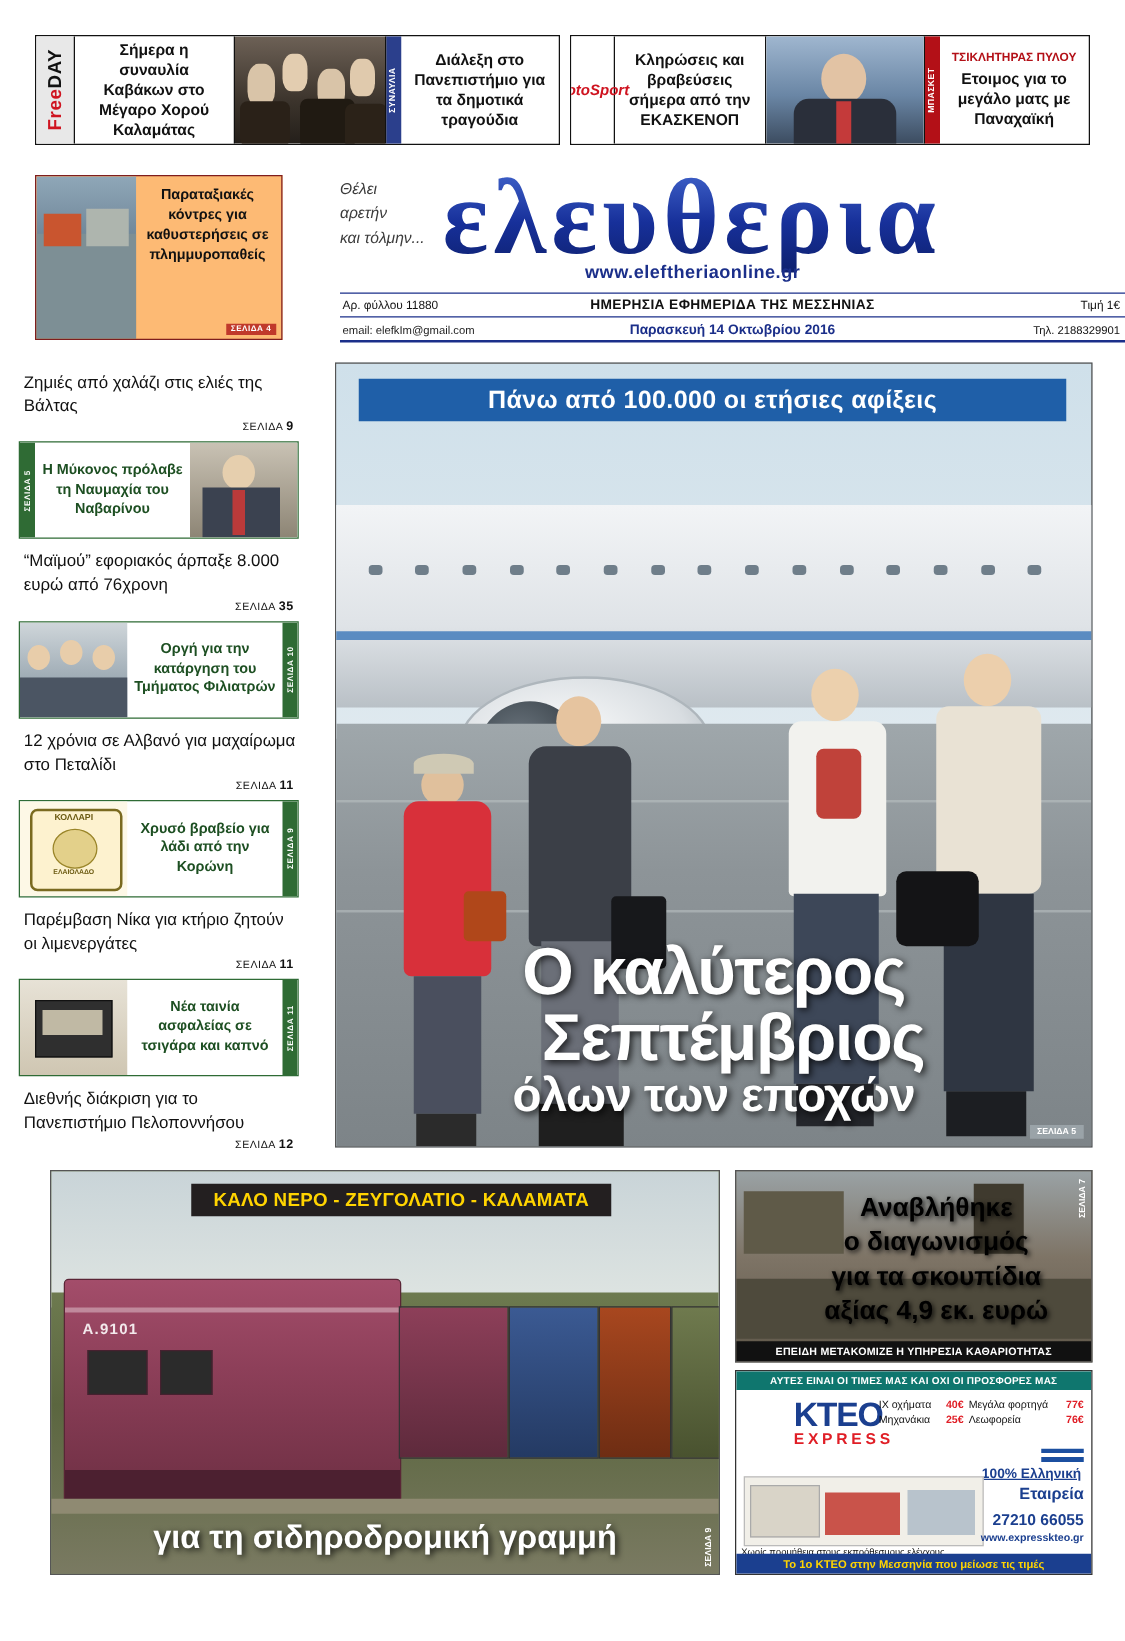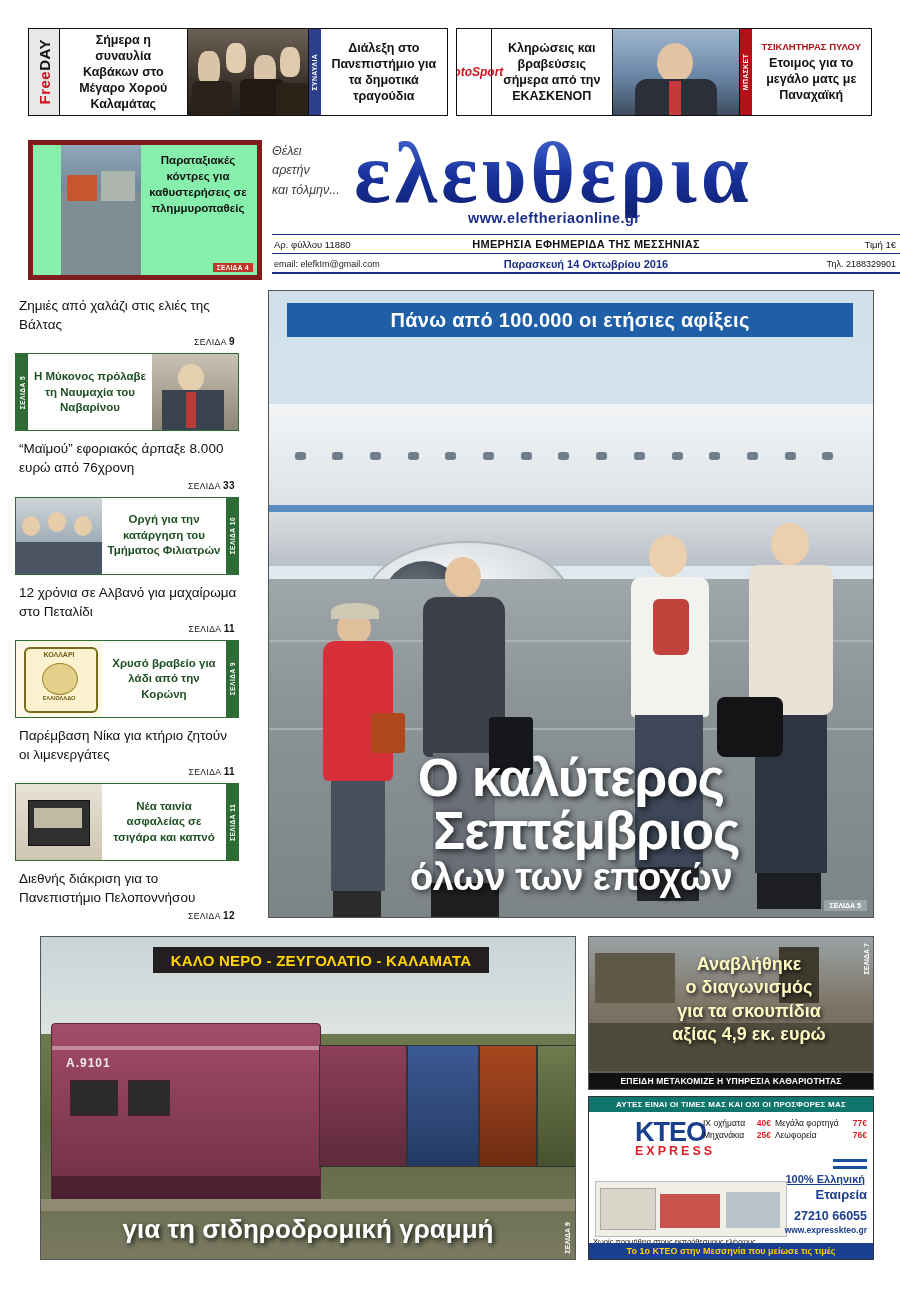--- a/index.html
+++ b/index.html
@@ -25,21 +25,21 @@
   .vstrip.red{background:#b31017;}
 
   
   .orch{position:absolute;inset:0;background:linear-gradient(180deg,#6d6156 0%,#3c342c 60%,#241f1a 100%);}
   .orch .p{position:absolute;border-radius:40% 40% 35% 35%;}
   
   .manp{position:absolute;inset:0;background:linear-gradient(180deg,#9fb6cf 0%,#6a86a5 55%,#3c4c60 100%);}
 
   
   .masthead{position:absolute;left:28px;top:132px;width:844px;height:152px;}
-  .mh-left{position:absolute;left:0;top:8px;width:196px;height:130px;border:5px solid #7f1d1d;background:#86efac;display:flex;overflow:hidden;padding-left:28px;}
+  .mh-left{position:absolute;left:0;top:8px;width:196px;height:130px;border:1px solid #7f1d1d;background:#fdba74;display:flex;overflow:hidden;}
   .mh-left .ph{width:80px;position:relative;overflow:hidden;}
   .flood{position:absolute;inset:0;background:linear-gradient(180deg,#8fa7b8 0%,#6d8496 40%,#46535c 100%);}
   .mh-left .tx{flex:1;padding:8px 6px 4px 4px;text-align:center;}
   .mh-left .tx b{font-size:11.5px;line-height:1.38;display:block;}
   .selida-tag{position:absolute;right:4px;bottom:3px;background:#c0392b;color:#fff;font-size:6.5px;font-weight:bold;padding:1px 4px;letter-spacing:0.4px;}
   .thelei{position:absolute;left:244px;top:10px;font-style:italic;font-size:12.5px;color:#3b3b3b;line-height:1.55;}
   .logo{position:absolute;left:326px;top:0px;width:546px;height:84px;}
   .logo svg{display:block;}
   .site{position:absolute;left:440px;top:78px;font-size:14.5px;font-weight:bold;color:#1b2f8a;letter-spacing:0.4px;}
   .mh-bar{position:absolute;left:244px;top:102px;width:628px;height:18px;border-top:1px solid #1b2f8a;border-bottom:1px solid #1b2f8a;display:flex;align-items:center;}
@@ -101,21 +101,21 @@
   .tr-band span{color:#ffd400;font-size:15px;font-weight:bold;letter-spacing:0.2px;}
   .tr-title{position:absolute;left:0;bottom:14px;width:100%;text-align:center;}
   .tr-title .a{font-size:26px;font-weight:bold;color:#fff;line-height:1.15;text-shadow:2px 2px 5px rgba(0,0,0,.8);}
   .tr-title .b{font-size:26px;font-weight:bold;color:#fff;line-height:1.15;text-shadow:2px 2px 5px rgba(0,0,0,.8);}
   .tr-selida{position:absolute;right:4px;bottom:6px;color:#fff;font-size:7px;font-weight:bold;writing-mode:vertical-rl;transform:rotate(180deg);}
 
   
   .garb{position:absolute;left:588px;top:936px;width:284px;height:152px;border:1px solid #555;overflow:hidden;background:#6f6a5c;}
   .garb-bg{position:absolute;inset:0;background:linear-gradient(180deg,#9aa2a5 0%,#7e7466 45%,#5e5749 100%);}
   .garb-tx{position:absolute;left:0;top:16px;width:100%;text-align:center;}
-  .garb-tx div{font-size:18px;font-weight:bold;color:#fef9c3;line-height:1.3;text-shadow:1.5px 1.5px 4px rgba(0,0,0,.85);padding-left:36px;}
+  .garb-tx div{font-size:21px;font-weight:bold;color:#000000;line-height:1.3;text-shadow:1.5px 1.5px 4px rgba(0,0,0,.85);padding-left:36px;}
   .garb-sub{position:absolute;left:0;bottom:0;width:100%;background:#111;color:#fff;font-size:8.5px;font-weight:bold;text-align:center;padding:3px 0;letter-spacing:0.2px;}
   .garb-selida{position:absolute;right:3px;top:6px;color:#fff;font-size:7px;font-weight:bold;writing-mode:vertical-rl;transform:rotate(180deg);}
 
   .kteo{position:absolute;left:588px;top:1096px;width:284px;height:162px;border:1px solid #333;background:#ffffff;overflow:hidden;}
   .kteo-top{position:absolute;left:0;top:0;width:100%;height:15px;background:#0f766e;color:#fff;font-size:8px;font-weight:bold;text-align:center;line-height:15px;letter-spacing:0.2px;}
   .kteo-logo{position:absolute;left:46px;top:20px;font-size:27px;font-weight:bold;color:#1b3f8f;letter-spacing:-1px;}
   .kteo-logo small{display:block;font-size:12.5px;color:#e01e26;letter-spacing:3px;margin-top:-4px;}
   .kteo-price{position:absolute;right:4px;top:20px;width:168px;font-size:8.5px;}
   .kteo-price table{border-collapse:collapse;width:100%;}
   .kteo-price td{padding:1px 2px;font-size:8.5px;}
@@ -253,21 +253,21 @@
           <div style="position:absolute;left:26px;top:10px;width:26px;height:28px;border-radius:50%;background:#e6cfae;"></div>
           <div style="position:absolute;left:10px;top:36px;width:62px;height:40px;background:#3b4250;"></div>
           <div style="position:absolute;left:34px;top:38px;width:10px;height:36px;background:#bb3a3a;"></div>
         </div>
       </div>
     </div>
 
     <div class="lc-text">“Μαϊμού” εφοριακός άρπαξε 8.000 ευρώ από 76χρονη</div>
     <div class="lc-selida">
       <span>ΣΕΛΙΔΑ</span>
-      <b>33</b>
+      <b>35</b>
     </div>
 
     <div class="lc-box" style="flex-direction:row-reverse;">
       <div class="vtag">
           <span>ΣΕΛΙΔΑ 10</span>
         </div>
       <div class="tx">
           <b>Οργή για την κατάργηση του Τμήματος Φιλιατρών</b>
         </div>
       <div class="ph">

